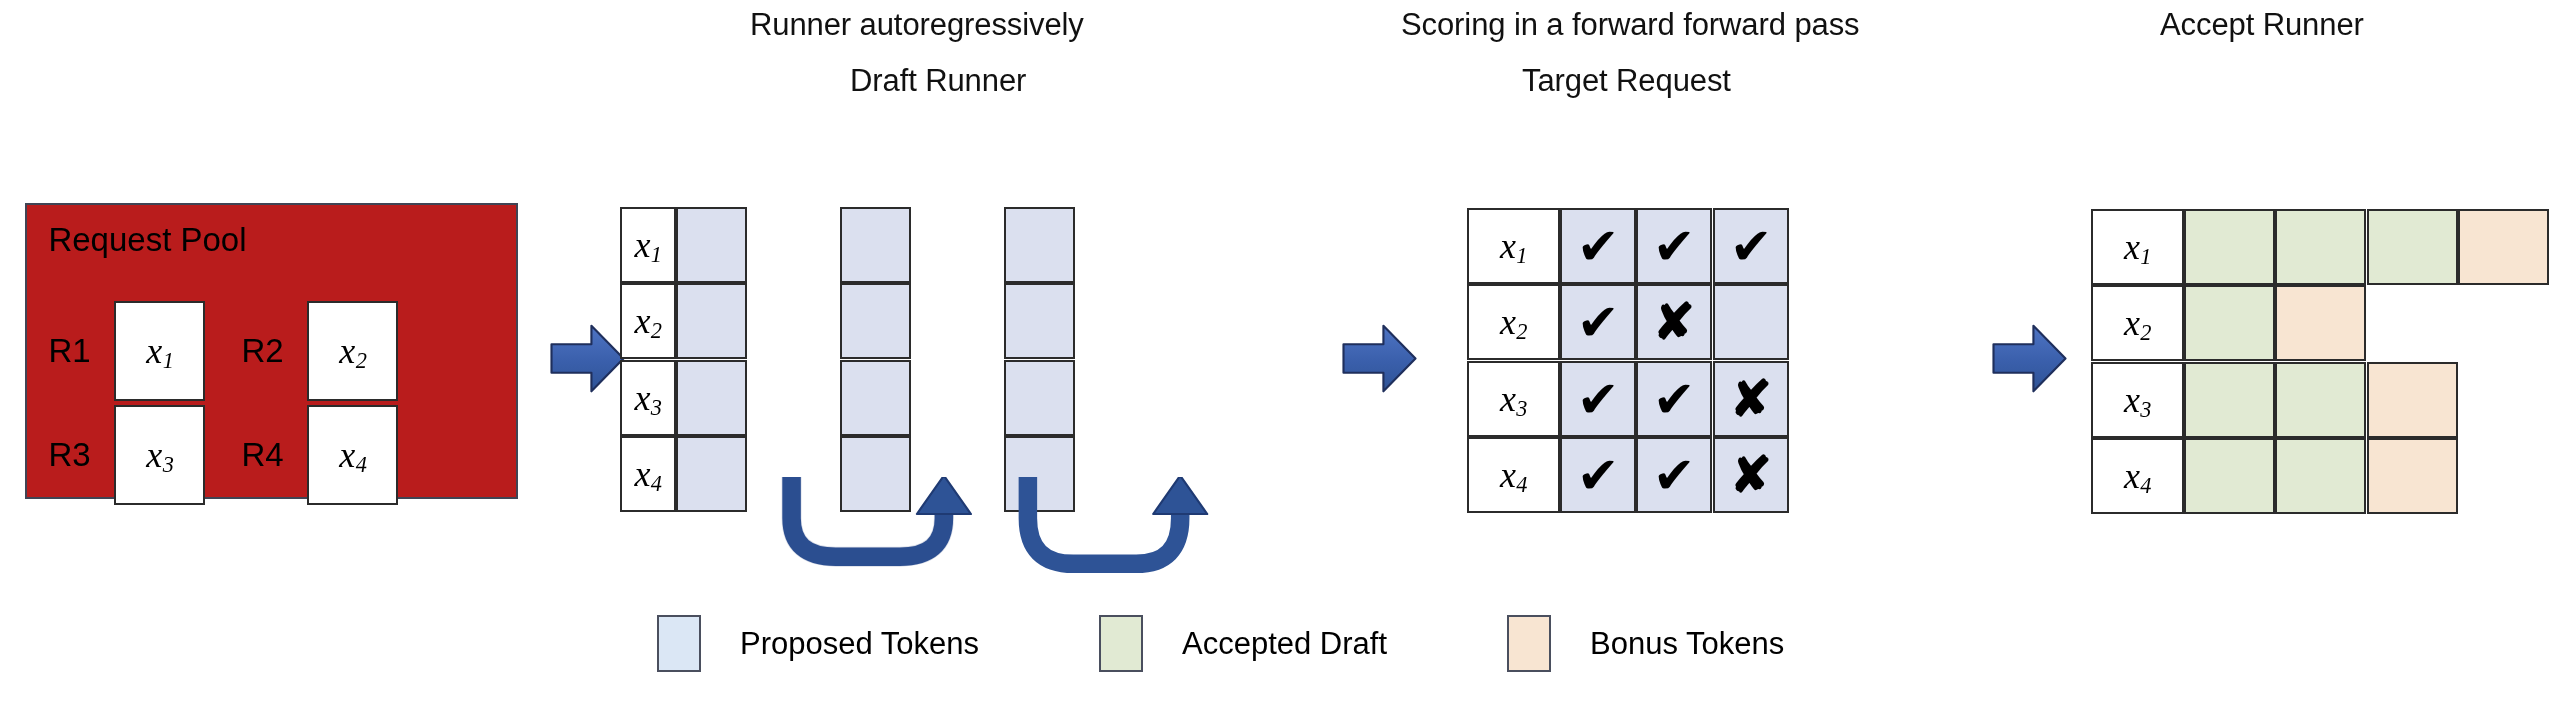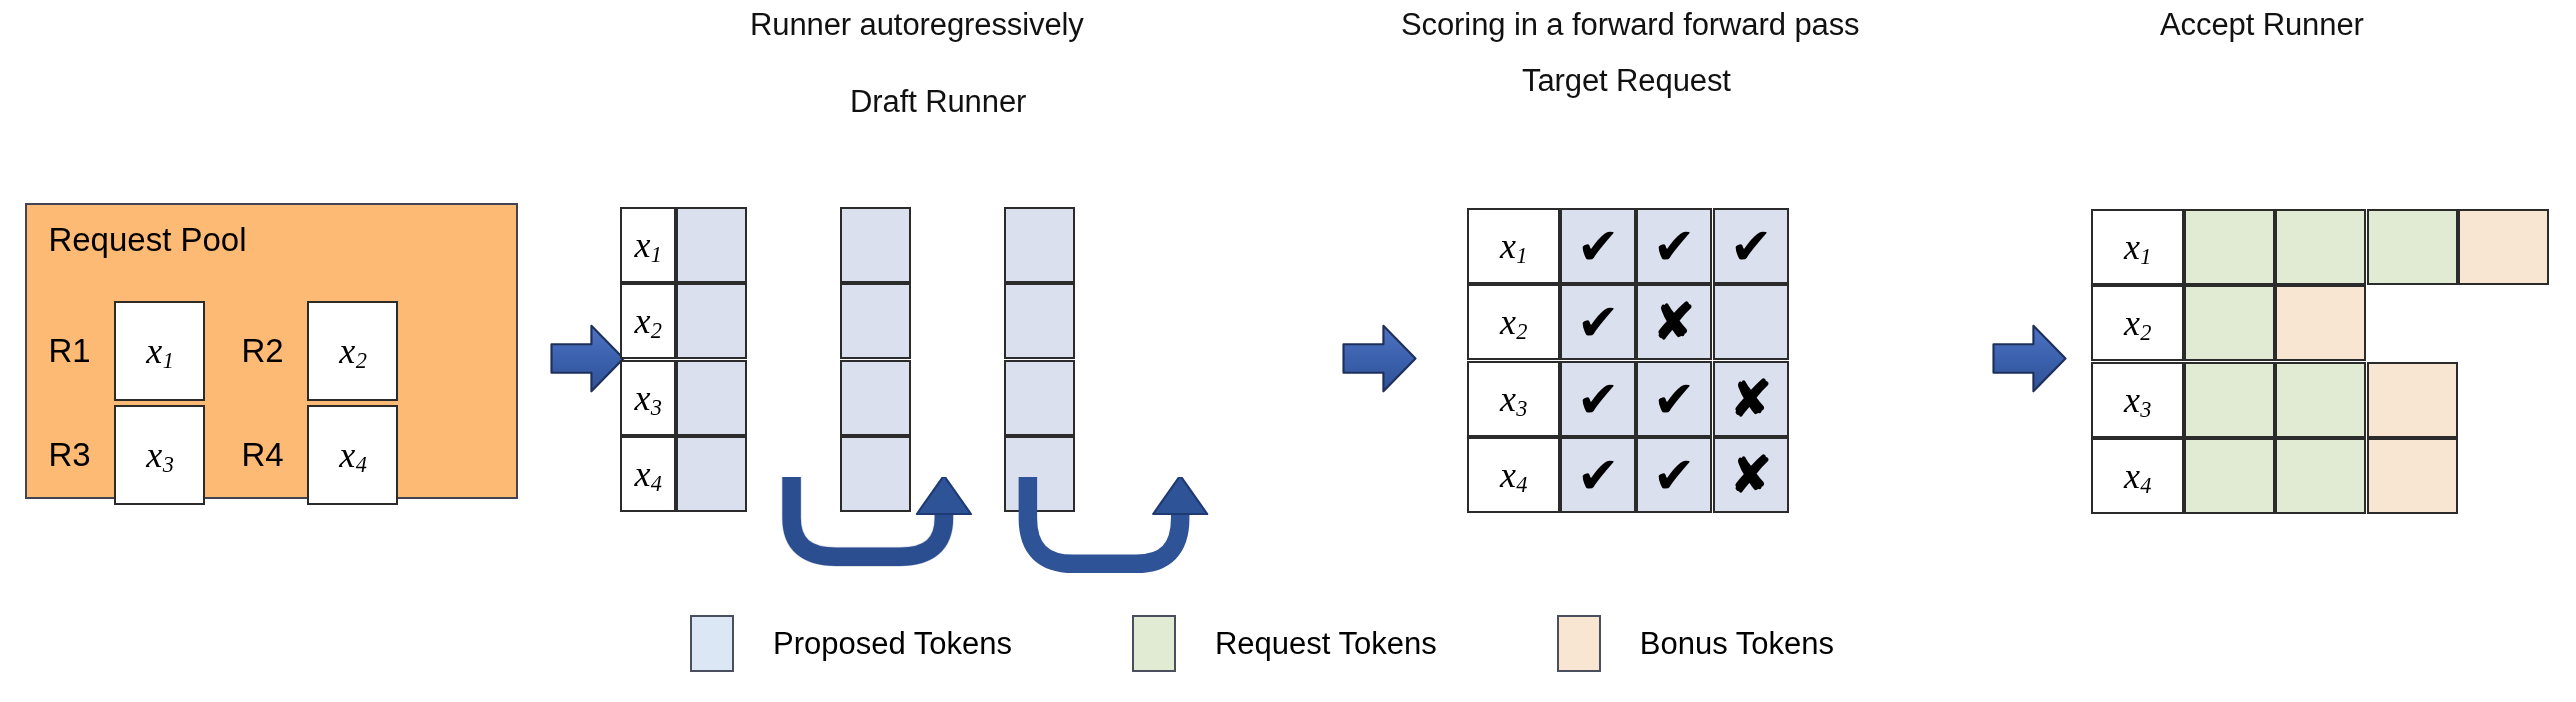--- a/index.html
+++ b/index.html
@@ -26,34 +26,34 @@
   
   .heading {
     position: absolute;
     font-size: 31px;
     font-weight: 400;
     color: #111111;
     white-space: nowrap;
     letter-spacing: -0.1px;
   }
   #h-propose      { left: 750px; top: 7.1px; }
-  #h-draft-runner { left: 850px; top: 63px; margin-top: 21px; }
+  #h-draft-runner { left: 850px; top: 63px; }
   #h-scoring      { left: 1401px; top: 7.1px; }
   #h-target-runner{ left: 1522px; top: 63px; }
   #h-accept       { left: 2160px; top: 7.1px; }
 
   
   #request-pool {
     position: absolute;
     left: 25px;
     top: 203px;
     width: 493px;
     height: 296px;
     border: 2.9px solid #404454;
-    background: #fdba74;
+    background: #b91c1c;
     box-sizing: border-box;
   }
   #request-pool-title {
     position: absolute;
     left: 21.4px;
     top: 15.7px;
     font-size: 33px;
     white-space: nowrap;
   }
   .req-row {
@@ -148,21 +148,20 @@
     height: 121px;
   }
 
   
   #legend {
     position: absolute;
     left: 657px;
     top: 615px;
     display: flex;
     align-items: center;
-    margin-left: 33px;
   }
   .legend-item {
     display: flex;
     align-items: center;
   }
   .legend-swatch {
     width: 44px;
     height: 57px;
     border: 2.9px solid #4a4f5e;
     box-sizing: border-box;
@@ -387,21 +386,21 @@
   </div>
 
   <div id="legend">
     <div class="legend-item">
       <span class="legend-swatch blue"></span>
       <span class="legend-label">Proposed Tokens</span>
     </div>
     <span class="legend-gap"></span>
     <div class="legend-item">
       <span class="legend-swatch green"></span>
-      <span class="legend-label">Request Tokens</span>
+      <span class="legend-label">Accepted Draft</span>
     </div>
     <span class="legend-gap"></span>
     <div class="legend-item">
       <span class="legend-swatch orange"></span>
       <span class="legend-label">Bonus Tokens</span>
     </div>
   </div>
 
 </div>
 

